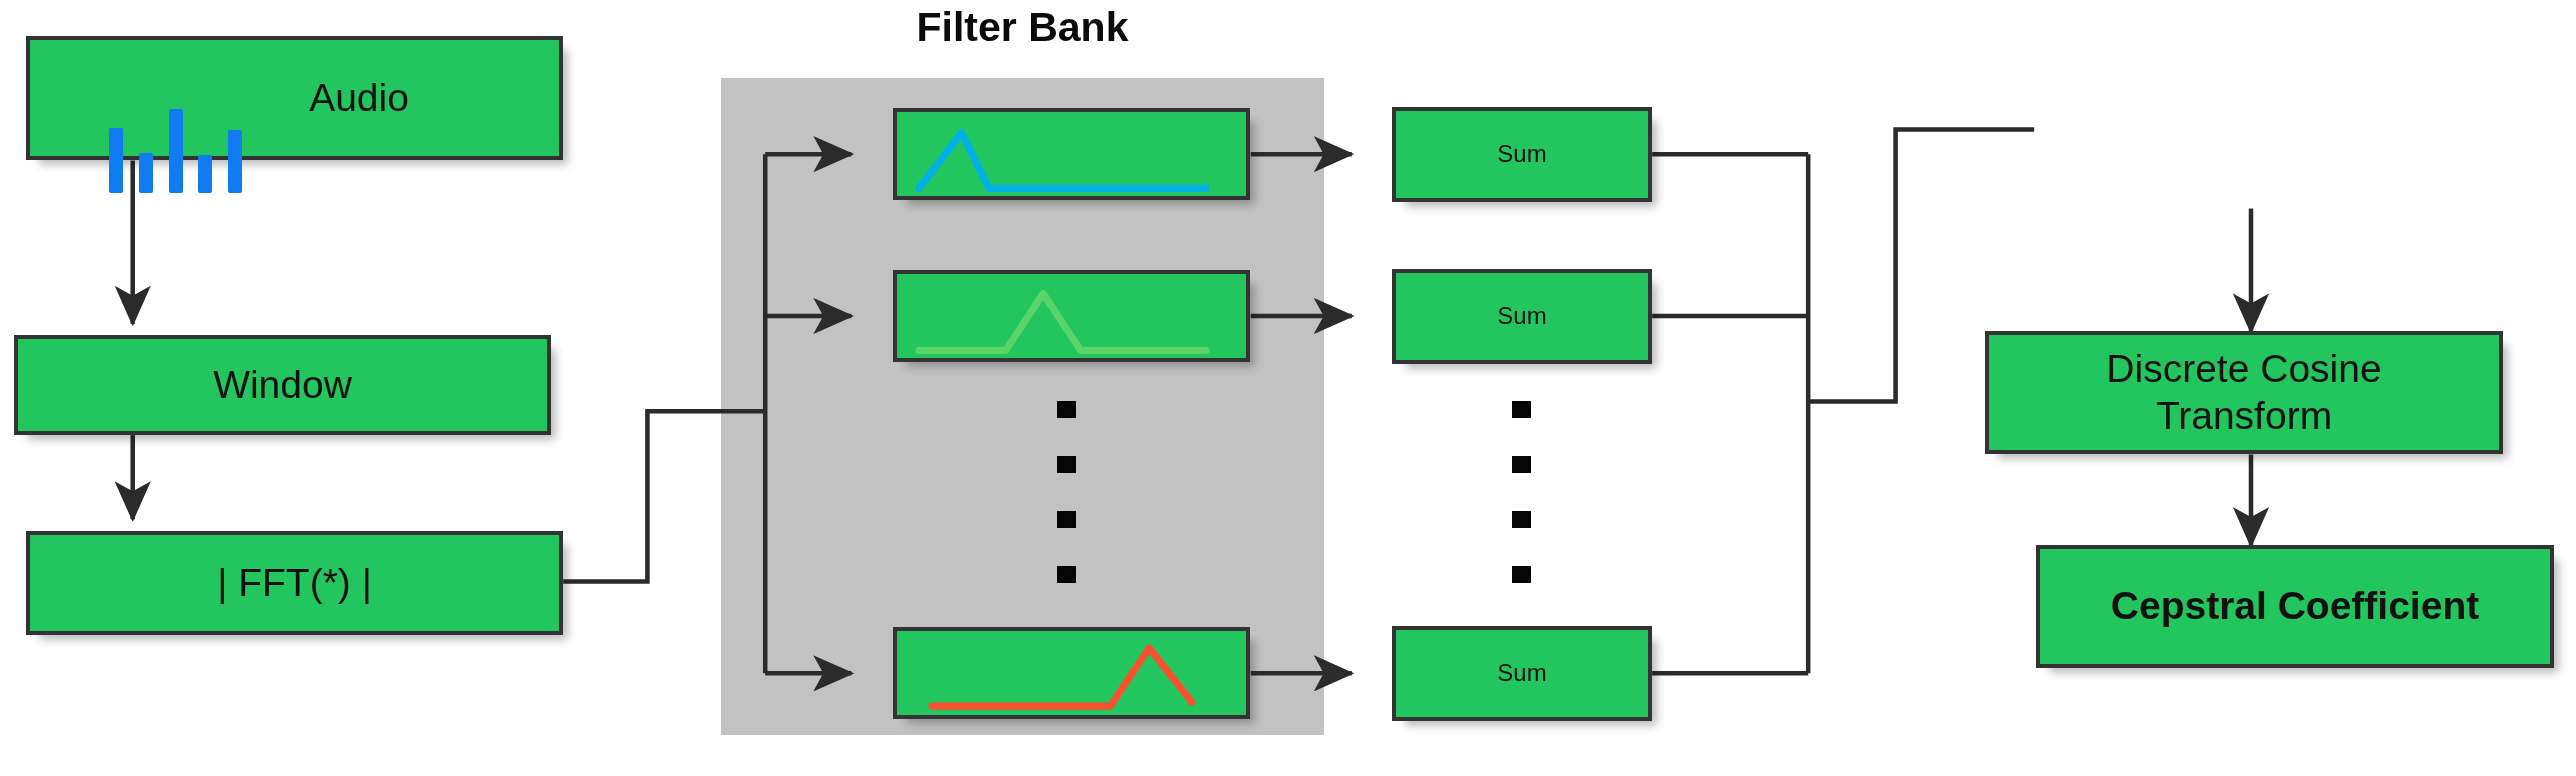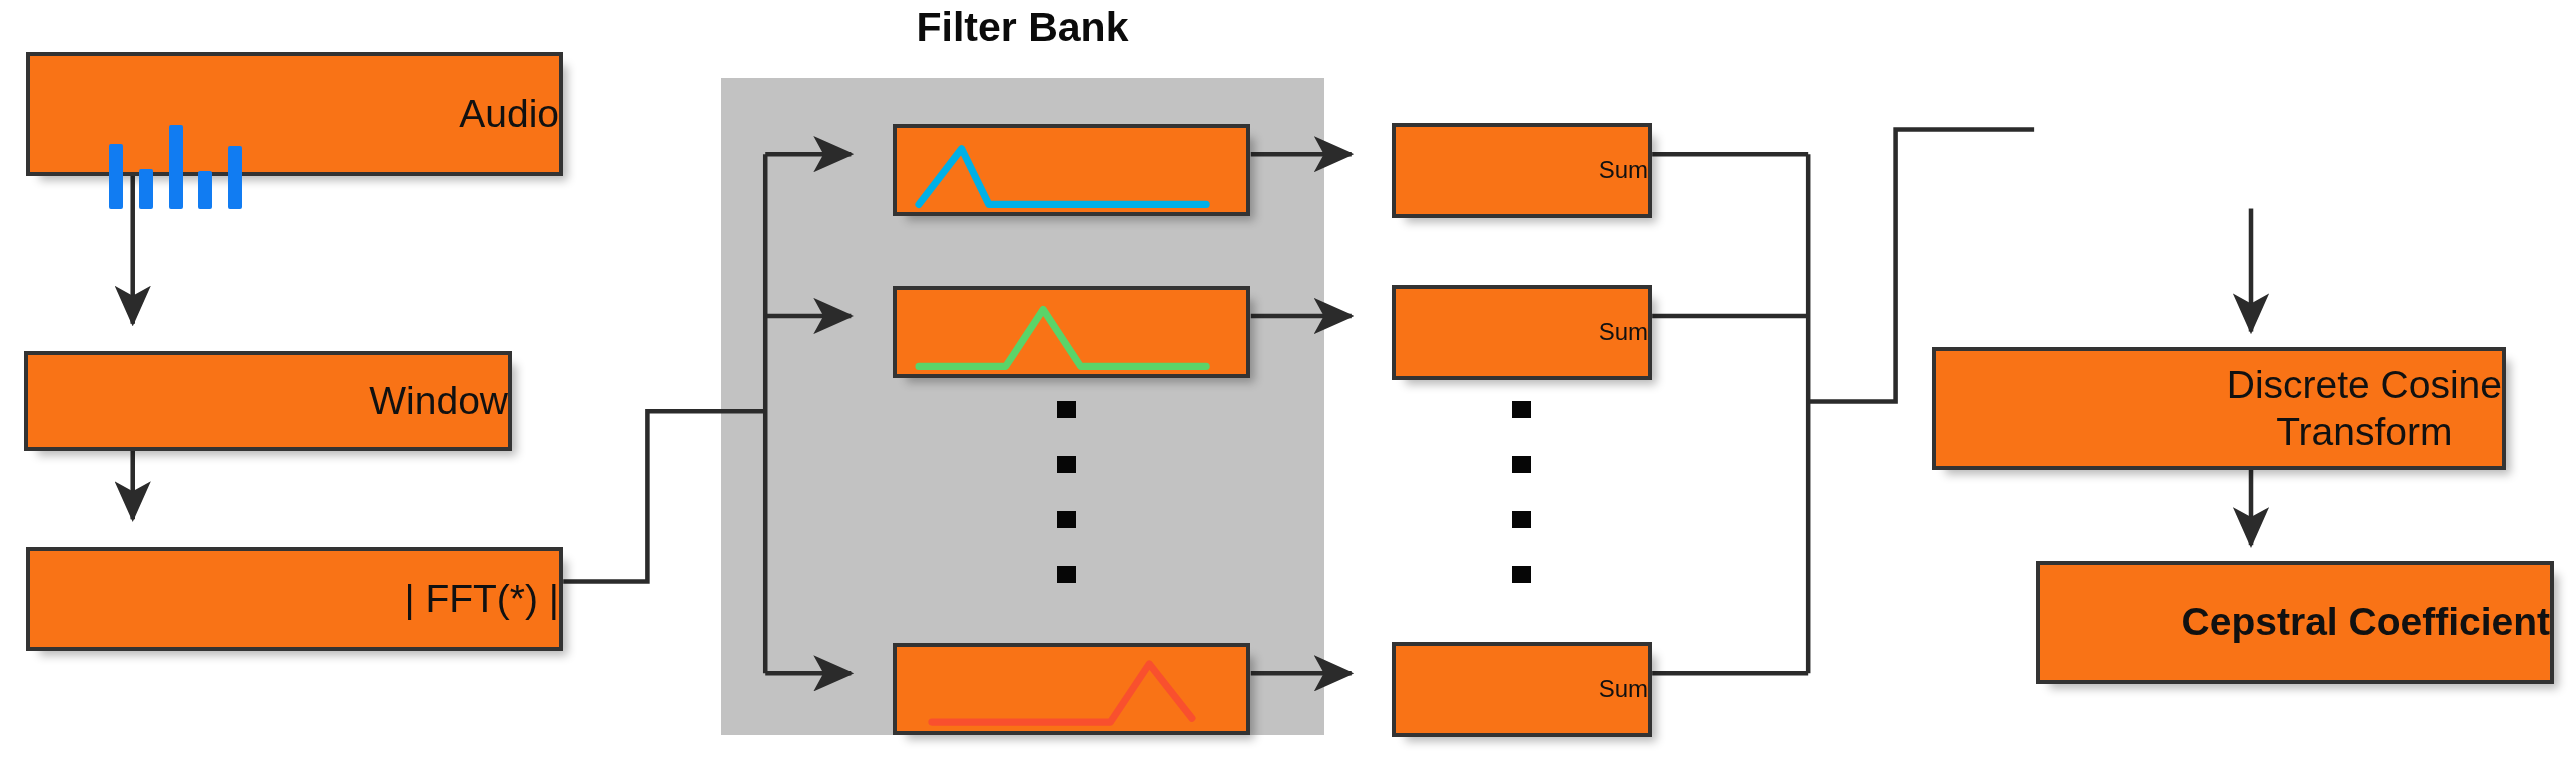--- a/index.html
+++ b/index.html
@@ -2,32 +2,31 @@
 <html style="font-size:10.4px"><head>
 <meta charset="utf-8">
 <style>
   html,body{margin:0;padding:0;background:#ffffff;}
   body{width:2576px;height:777px;font-family:"Liberation Sans",sans-serif;overflow:hidden;}
   #stage{position:relative;width:2576px;height:777px;background:#ffffff;}
 
   
   .node{
     position:absolute;
-    background:#f97316;
+    background:#22c55e;
     border:4.5px solid #333333;
     box-sizing:border-box;
     box-shadow:9px 9px 9px -3.9px rgba(0,0,0,0.28);
     display:flex;
     align-items:center;
-    justify-content:flex-end;
+    justify-content:center;
     text-align:center;
     color:#111111;
     line-height:1.18;
     z-index:6;
-    margin-top:16px;
   }
   .node .lbl{display:block;white-space:pre-line;}
 
   
   .lbl-big{font-size:39px;}
   .lbl-sum{font-size:24px;}
 
   
   #filterbank-panel{
     position:absolute;
@@ -115,21 +114,21 @@
     <div id="audio-icon">
       <i style="left:0px;height:65px;"></i>
       <i style="left:30px;height:40px;"></i>
       <i style="left:60px;height:84px;top:-14.2px;"></i>
       <i style="left:89px;height:38px;"></i>
       <i style="left:119px;height:63px;"></i>
     </div>
     <span class="lbl lbl-big" style="margin-left:129px;">Audio</span>
   </div>
 
-  <div class="node" style="left:24px;top:335px;width:488px;height:100px;">
+  <div class="node" style="left:14px;top:335px;width:537px;height:100px;">
     <span class="lbl lbl-big">Window</span>
   </div>
 
   <div class="node" style="left:26px;top:531px;width:537px;height:104px;">
     <span class="lbl lbl-big">| FFT(*) |</span>
   </div>
 
   <div class="node" style="left:893px;top:108px;width:357px;height:92px;">
     <svg class="curve" style="left:0;top:0;width:357px;height:92px;" viewBox="0 0 552 142">
       <polyline points="34,118 100,32 142,118 478,118" fill="none" stroke="#00b0e6" stroke-width="11" stroke-linejoin="round" stroke-linecap="round"></polyline>
@@ -168,21 +167,21 @@
   </div>
 
   <div class="dots" style="left:1512px;top:401px;">
     <b></b>
       <b></b>
       <b></b>
       <b style="margin-bottom:0;"></b>
   </div>
 
 
-  <div class="node" style="left:1932px;top:331px;width:574px;height:123px;">
+  <div class="node" style="left:1985px;top:331px;width:518px;height:123px;">
     <span class="lbl lbl-big">Discrete Cosine
 Transform</span>
   </div>
 
   <div class="node" style="left:2036px;top:545px;width:518px;height:123px;font-weight:bold;">
     <span class="lbl lbl-big">Cepstral Coefficient</span>
   </div>
 
 </div>
 

